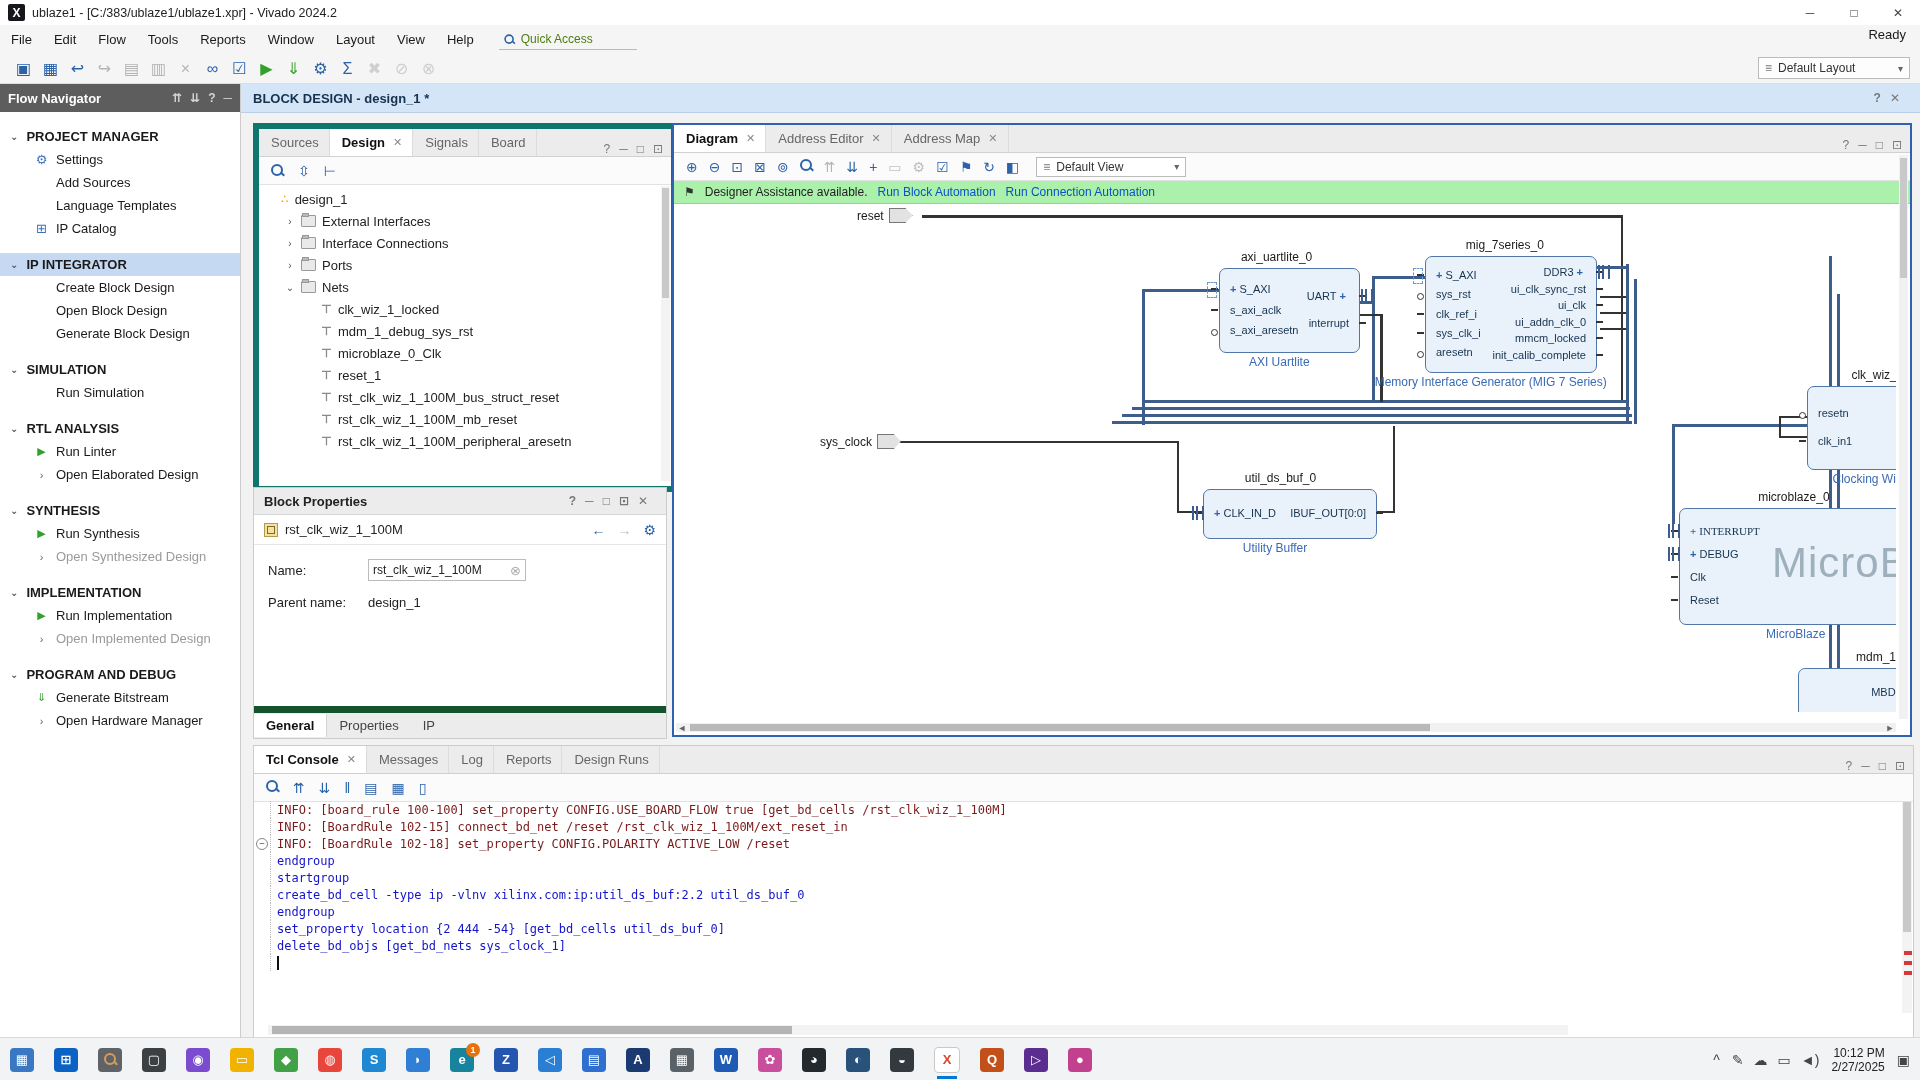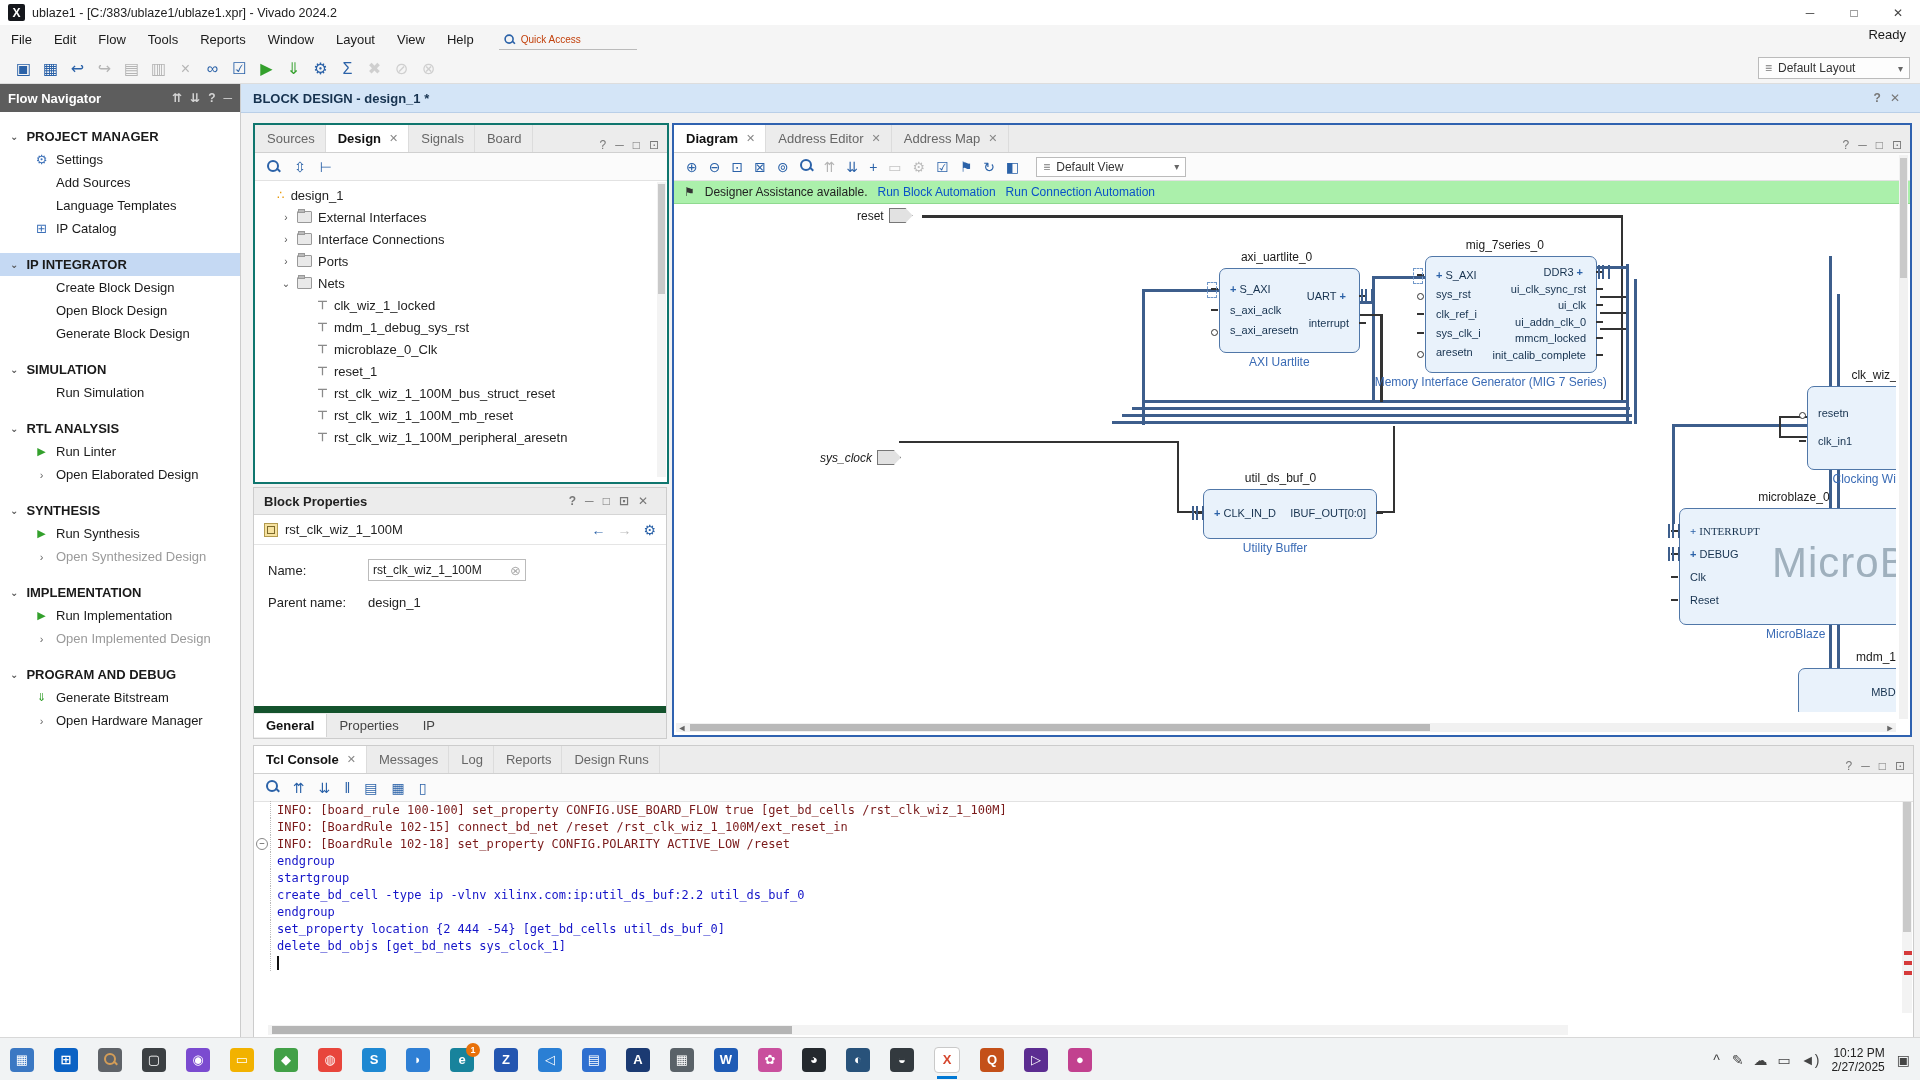--- a/index.html
+++ b/index.html
@@ -7,21 +7,21 @@
     font-family:"Liberation Sans","DejaVu Sans",sans-serif;font-size:13px;color:#222;}
   .abs{position:absolute;}
   
   #titlebar{left:0;top:0;width:1920px;height:25px;background:#fff;border-bottom:1px solid #e3e3e3;display:flex;align-items:center;}
   #appicon{width:17px;height:17px;margin:0 7px 0 8px;background:#15171c;color:#fff;font-weight:bold;font-size:12px;
     display:flex;align-items:center;justify-content:center;border-radius:2px;}
   #wincontrols{position:absolute;right:0;top:0;height:25px;display:flex;}
   .winbtn{width:44px;height:25px;display:flex;align-items:center;justify-content:center;color:#444;font-size:12px;}
   #menubar{left:0;top:25px;width:1920px;height:29px;background:#f5f5f5;display:flex;align-items:center;border-bottom:1px solid #e6e6e6;}
   .menu-item{padding:0 11px;height:29px;display:flex;align-items:center;color:#1a1a1a;}
-  #quickaccess{margin-left:14px;width:130px;height:20px;border-bottom:1px solid #bbb;color:#c2410c;display:flex;align-items:center;gap:5px;padding:0 4px;font-size:10px;}
+  #quickaccess{margin-left:14px;width:130px;height:20px;border-bottom:1px solid #bbb;color:#4d7c0f;display:flex;align-items:center;gap:5px;padding:0 4px;font-size:12px;}
   #ready{position:absolute;right:14px;top:27px;color:#1a1a1a;}
   #maintoolbar{left:0;top:54px;width:1920px;height:30px;background:#f5f5f5;border-bottom:1px solid #ddd;display:flex;align-items:center;padding-left:10px;box-sizing:border-box;}
   .ticon{width:27px;height:24px;display:flex;align-items:center;justify-content:center;font-size:16px;}
   #layoutsel{position:absolute;right:10px;top:57px;width:152px;height:22px;border:1px solid #bbb;background:#fdfdfd;
     display:flex;align-items:center;gap:6px;padding:0 6px;font-size:12px;color:#333;box-sizing:border-box;}
   
   #flownav{left:0;top:84px;width:240px;height:953px;background:#fff;border-right:1px solid #ccc;}
   #flownav-header{height:28px;background:#5d5d5d;color:#fff;display:flex;align-items:center;padding:0 8px;font-weight:bold;font-size:13px;}
   #flownav-hicons{margin-left:auto;display:flex;gap:8px;color:#d5d5d5;font-size:12px;}
   .fn-section{margin-top:13px;}
@@ -41,21 +41,21 @@
   .phicons{margin-left:auto;display:flex;gap:9px;padding:0 8px;color:#777;font-size:12px;align-items:center;}
   .ptool{display:flex;align-items:center;gap:14px;height:27px;border-bottom:1px solid #e2e2e2;background:#fbfbfb;padding-left:12px;}
   .pticon{color:#2b62a8;font-size:14px;}
   .mag{position:relative;width:13px;height:13px;display:inline-block;}
   .mag::before{content:"";position:absolute;left:0;top:0;width:8px;height:8px;border:2px solid #2b62a8;border-radius:50%;}
   .mag::after{content:"";position:absolute;left:9px;top:9px;width:5px;height:2px;background:#2b62a8;transform:rotate(45deg);}
   
   #bd-header{left:241px;top:84px;width:1679px;height:29px;background:#d4e5f7;border-bottom:1px solid #b9cfe8;
     display:flex;align-items:center;padding:0 12px;box-sizing:border-box;font-weight:bold;color:#16324f;}
   
-  #sources-panel{left:253px;top:123px;width:412px;height:357px;background:#fff;border:2px solid #0f766e;}
+  #sources-panel{left:253px;top:123px;width:412px;height:357px;background:#fff;border:6px solid #0f766e;}
   .tree-row{display:flex;align-items:center;gap:6px;height:22px;}
   .tree-chev{width:10px;color:#555;font-size:10px;text-align:center;}
   .tree-ico{font-size:12px;}
   .folder{width:13px;height:10px;background:#e9e9e9;border:1px solid #999;border-radius:1px;position:relative;}
   .folder::before{content:"";position:absolute;left:0;top:-3px;width:5px;height:2px;background:#bbb;border:1px solid #999;}
   .neticon{color:#8a8a8a;font-size:12px;font-weight:bold;}
   #tree-scroll{position:absolute;right:1px;top:57px;width:9px;height:295px;background:#f3f3f3;}
   #tree-thumb{position:absolute;left:1px;top:2px;width:7px;height:110px;background:#c9c9c9;}
   
   #props-panel{left:253px;top:487px;width:412px;height:250px;background:#fff;border:1px solid #ccc;}
@@ -518,21 +518,21 @@
         <div class="wire thin" style="left: 503px; top: 307px; width: 28px; height: 2px;"></div>
         <div class="wire thin" style="left: 703px; top: 307px; width: 18px; height: 2px;"></div>
         <div class="wire thin" style="left: 719px; top: 222px; width: 2px; height: 87px;"></div>
         <div class="wire thin" style="left: 1105px; top: 212px; width: 30px; height: 2px;"></div>
         <div class="wire thin" style="left: 1105px; top: 232px; width: 30px; height: 2px;"></div>
         <div class="wire thin" style="left: 1105px; top: 212px; width: 2px; height: 22px;"></div>
         <div class="eport" style="left: 183px; top: 4px;">
           <span>reset</span>
           <span class="ptag"></span>
         </div>
-        <div class="eport" style="left: 146px; top: 246px; font-style: italic;">
+        <div class="eport" style="left: 146px; top: 230px;">
           <span>sys_clock</span>
           <span class="ptag"></span>
         </div>
         <div class="blk-title" style="left: 566.9px; top: 46px;">axi_uartlite_0</div>
         <div class="blk" style="left: 545px; top: 64px; width: 139px; height: 83px;">
           <div class="bport" style="left: 10px; top: 14px;"><span class="plus">+</span><span>S_AXI</span></div>
           <div class="bport" style="left: 10px; top: 35px;"><span>s_axi_aclk</span></div>
           <div class="bport" style="left: 10px; top: 55px;"><span>s_axi_aresetn</span></div>
           <div class="bport" style="right: 10px; top: 21px; text-align: right;"><span>UART</span><span class="plus"> +</span></div>
           <div class="bport" style="right: 10px; top: 48px; text-align: right;"><span>interrupt</span></div>

